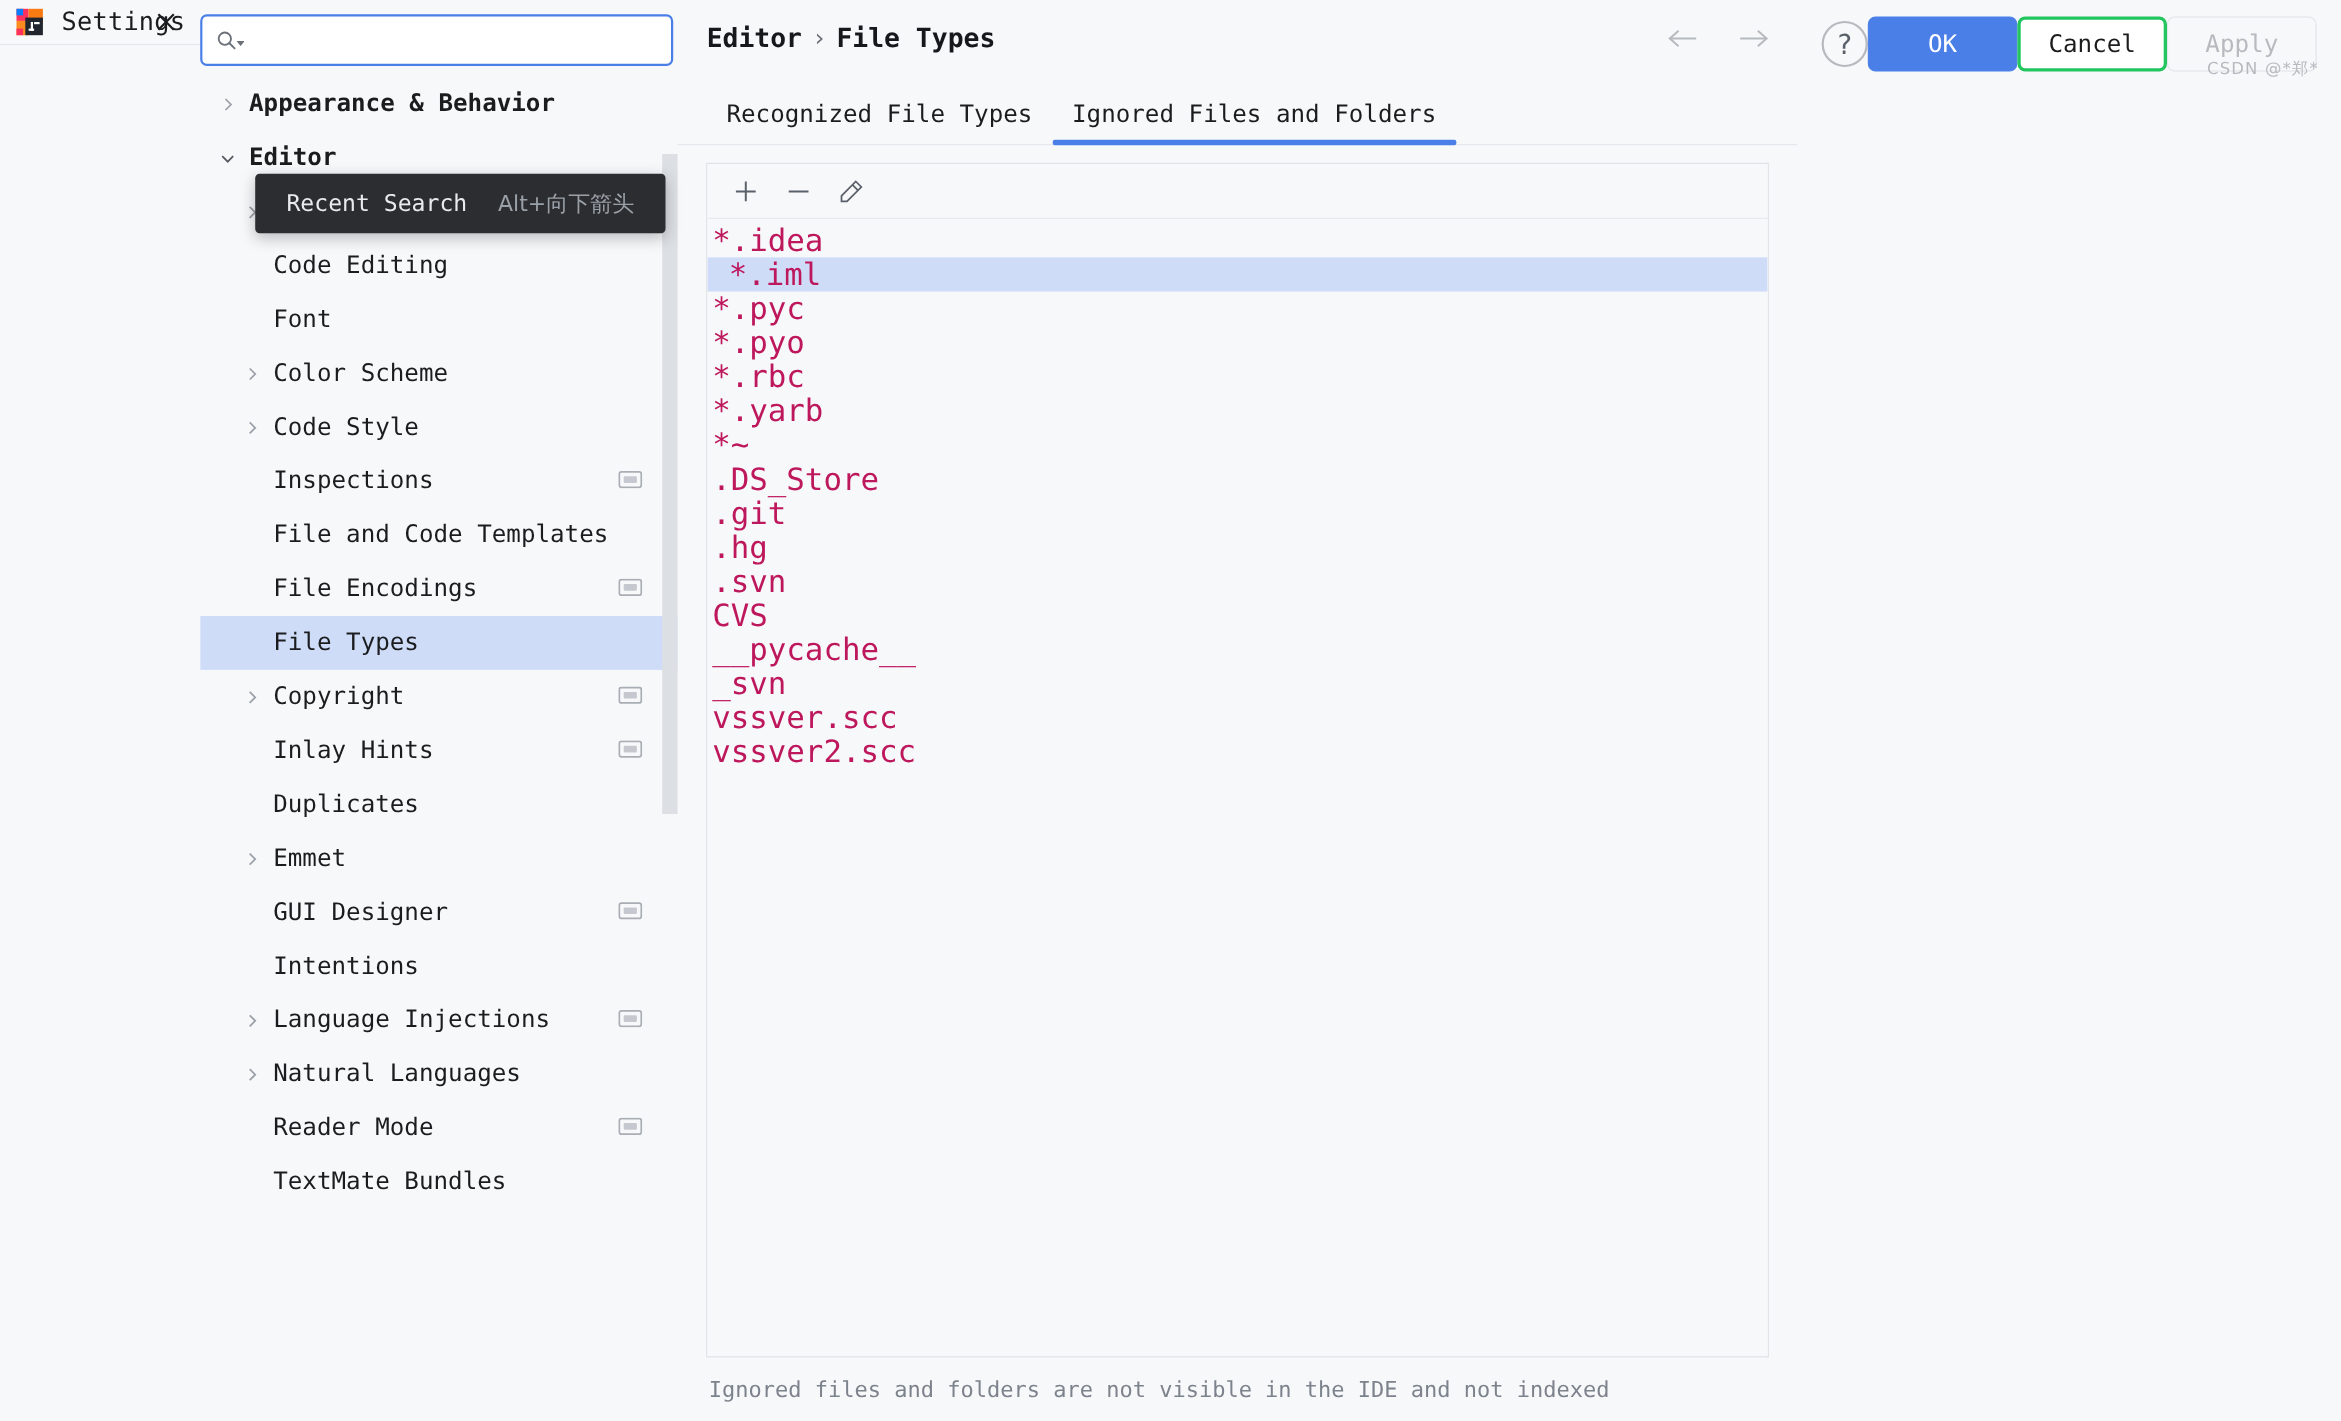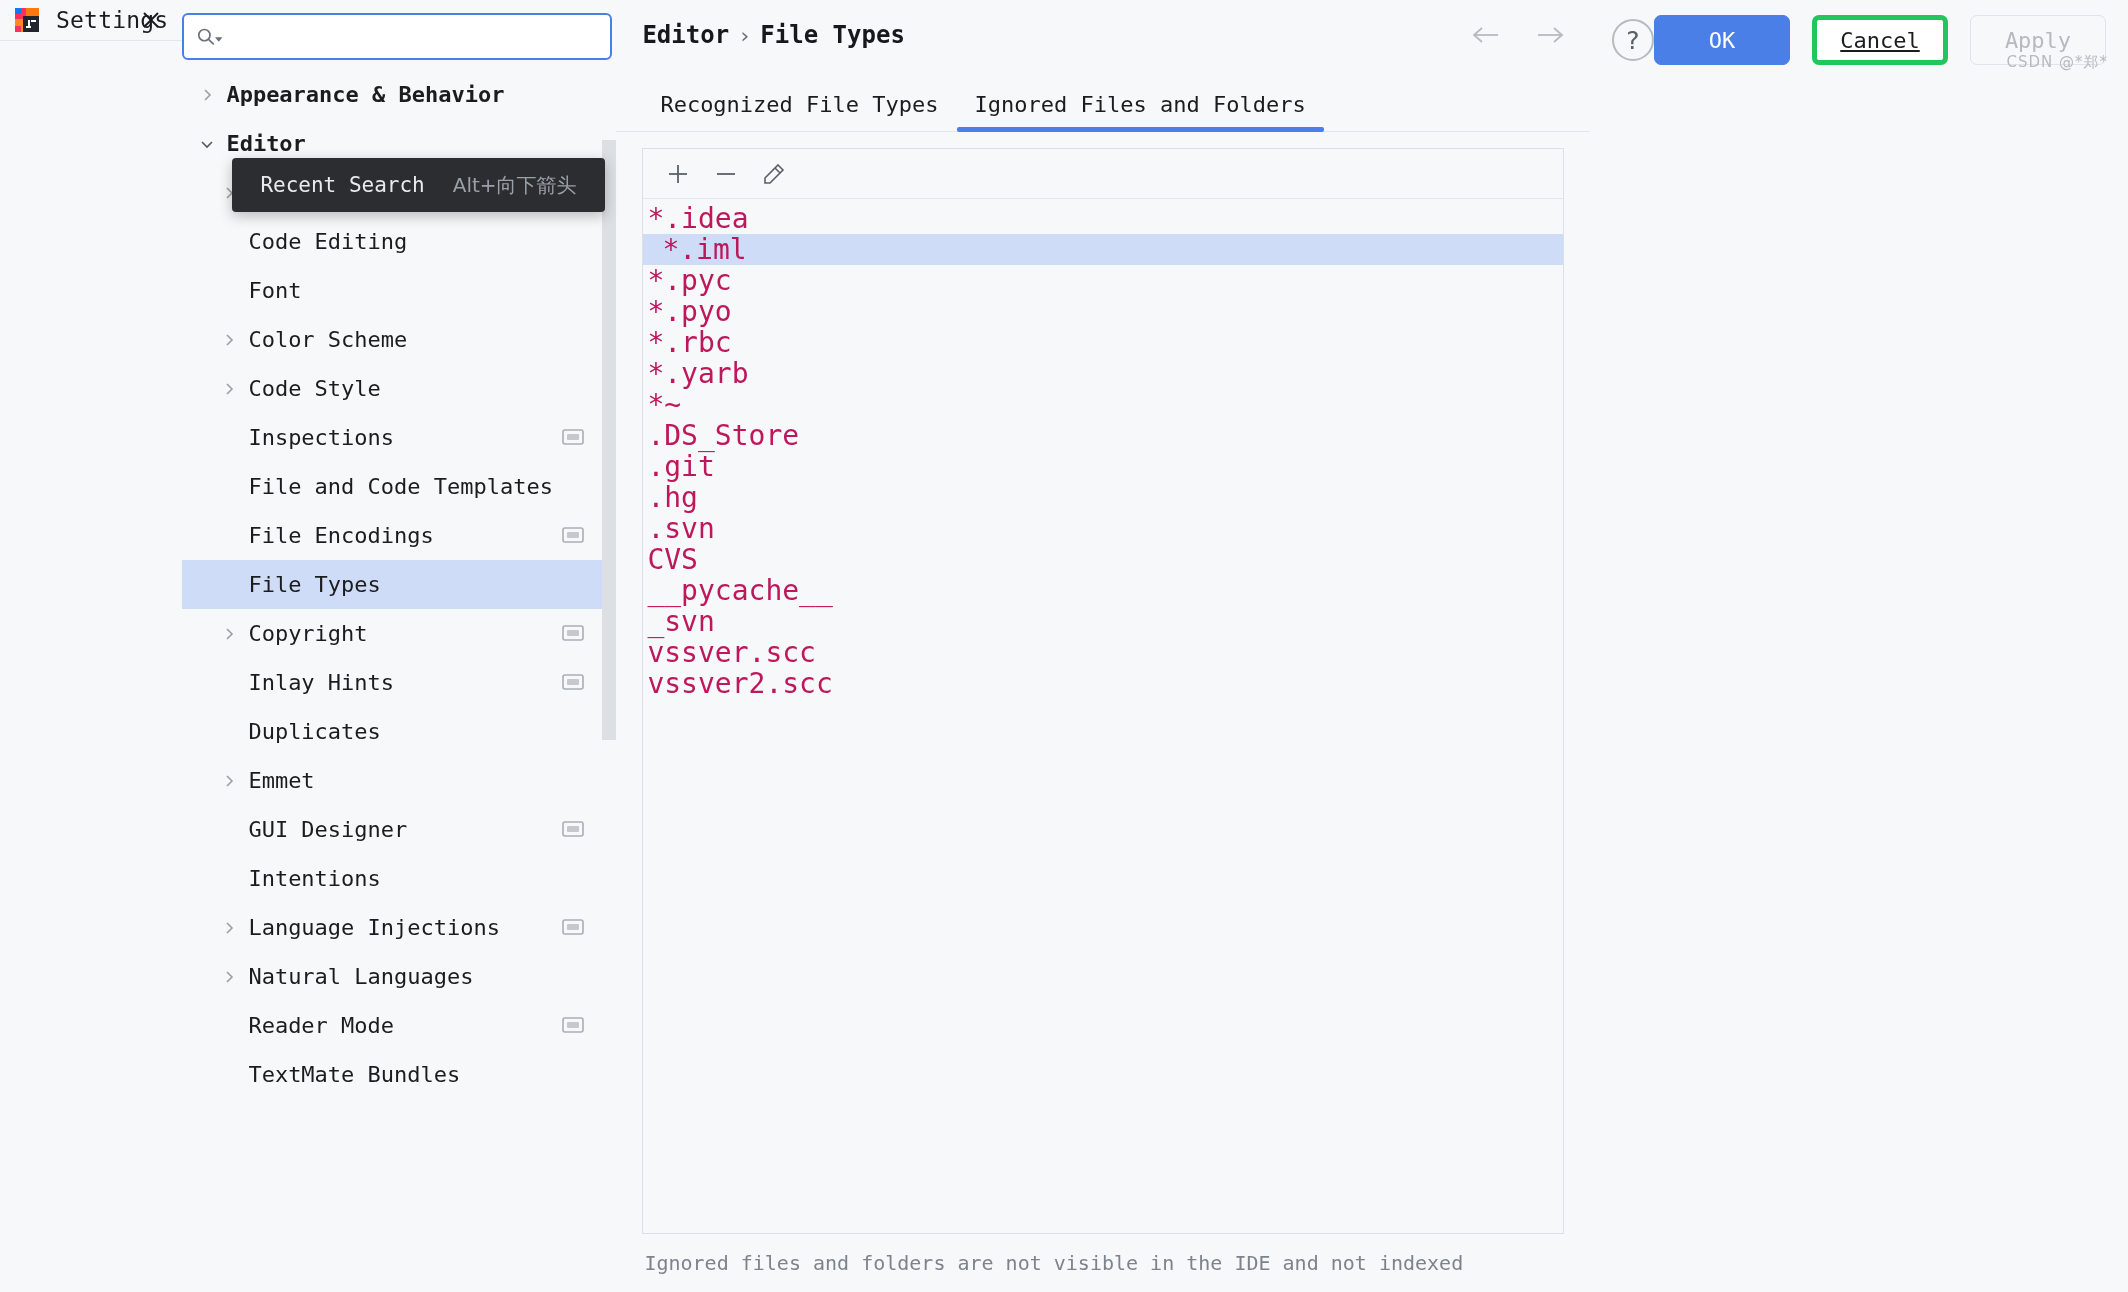--- a/index.html
+++ b/index.html
@@ -177,30 +177,30 @@
     padding: 0 22px 0 22px;
     background: #f7f8fa;
     position: relative;
   }
   .help-btn {
     width: 42px; height: 42px; border-radius: 50%;
     border: 2px solid #b6babf; color: #5a6069;
     display: flex; align-items: center; justify-content: center;
     font-size: 25px; cursor: pointer; font-family: "DejaVu Sans", sans-serif;
   }
-  .footer-buttons { margin-left: auto; display: flex; align-items: center; gap: 22px; }
+  .footer-buttons { margin-left: auto; display: flex; align-items: center; }
   .btn {
     height: 50px; min-width: 136px;
     border-radius: 7px; font-size: 22px;
     display: flex; align-items: center; justify-content: center;
     cursor: pointer;
     font-family: "DejaVu Sans Mono", "Liberation Mono", monospace;
   }
   .btn-primary { background: #4a7fe8; color: #ffffff; border: 1px solid #4a7fe8; }
-  .btn-default { background: #ffffff; color: #1b1c1e; border: 5px solid #22c55e; text-decoration: underline; }
+  .btn-default { background: #ffffff; color: #1b1c1e; border: 3px solid #22c55e; }
   .btn-disabled { background: #f7f8fa; color: #b6babf; border: 1px solid #e0e3e8; cursor: default; }
 
   .watermark {
     position: absolute; right: 20px; bottom: 8px;
     font-size: 15px; color: #b6babf; letter-spacing: 1px;
     font-family: "DejaVu Sans", sans-serif;
   }
 </style>
 </head>
 <body>

